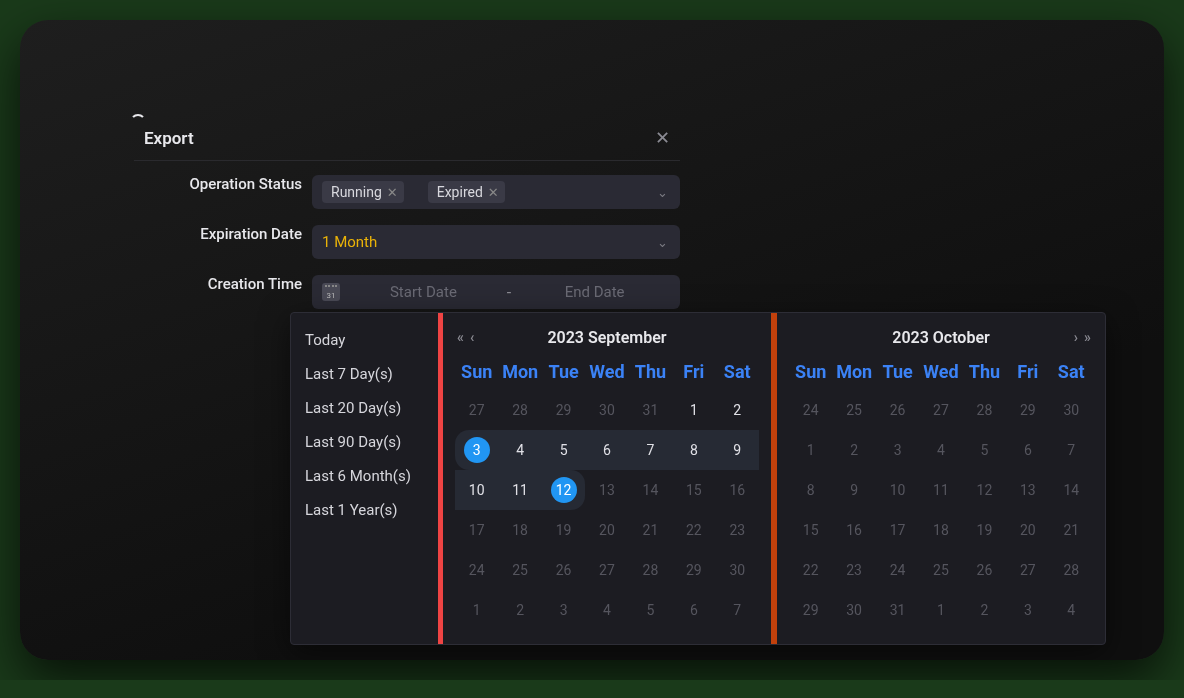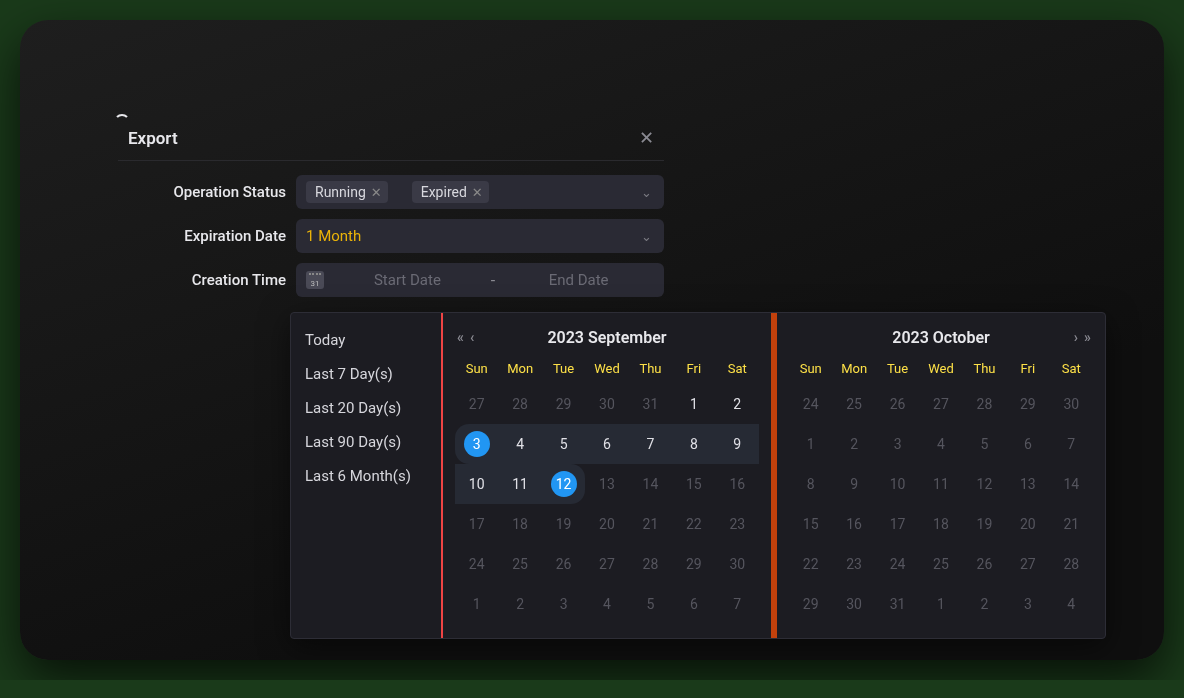--- a/index.html
+++ b/index.html
@@ -9,42 +9,42 @@
     background: linear-gradient(160deg, #1e1e1e 0%, #0f0f0f 70%);
     border-radius: 28px;
     box-shadow: 0 20px 50px rgba(0,0,0,0.7);
     position: relative;
     padding: 30px;
     overflow: hidden;
   }
   .dialog {
     position: absolute;
     top: 108px;
-    left: 98px;
+    left: 114px;
     width: 546px;
   }
   .dialog-header {
     display: flex;
     justify-content: space-between;
     align-items: center;
     padding: 0 10px 12px 10px;
     border-bottom: 1px solid #2a2a2e;
   }
   .dialog-title { color: #e8e8ec; font-size: 17px; font-weight: 600; }
   .dialog-close { color: #8a8a92; cursor: pointer; font-size: 18px; line-height: 1; }
   .spinner {
     position: absolute;
     top: -14px; left: -4px;
     width: 16px; height: 16px;
     border: 2px solid transparent;
     border-top-color: #e8e8ec;
     border-radius: 50%;
   }
   .form { padding-top: 14px; }
-  .form-row { display: flex; align-items: center; margin-bottom: 10px; gap: 10px; }
+  .form-row { display: flex; align-items: flex-start; margin-bottom: 16px; gap: 10px; }
   .form-label { width: 168px; text-align: right; color: #e8e8ec; font-size: 15px; font-weight: 500; }
   .select-box {
     flex: 1;
     background: #2a2a34;
     border-radius: 6px;
     padding: 6px 10px;
     display: flex;
     align-items: center;
     gap: 6px;
     min-height: 34px;
@@ -101,21 +101,21 @@
     left: 270px;
     width: 816px;
     background: #1c1c22;
     border: 1px solid #2d2d36;
     border-radius: 4px;
     display: flex;
     box-shadow: 0 8px 30px rgba(0,0,0,0.5);
   }
   .presets {
     width: 152px;
-    border-right: 2px solid #ef4444;
+    border-right: 5px solid #ef4444;
     padding: 10px 0;
   }
   .preset-item {
     color: #d6d6dc;
     font-size: 15px;
     padding: 8px 14px;
     cursor: pointer;
   }
   .calendars { flex: 1; display: flex; }
   .calendar { flex: 1; padding: 8px 12px 14px; }
@@ -127,21 +127,21 @@
     position: relative;
     height: 32px;
     color: #e8e8ec;
     font-size: 16px;
     font-weight: 600;
   }
   .cal-nav { position: absolute; color: #8a8a92; cursor: pointer; font-size: 14px; display: flex; gap: 6px; }
   .cal-nav.left { left: 2px; }
   .cal-nav.right { right: 2px; }
   .cal-grid { display: grid; grid-template-columns: repeat(7, 1fr); text-align: center; }
-  .dow { color: #fde047; font-size: 13px; font-weight: 400; padding: 8px 0; }
+  .dow { color: #3b82f6; font-size: 18px; font-weight: 700; padding: 8px 0; }
   .day { color: #e0e0e6; font-size: 14px; padding: 7px 0; position: relative; cursor: pointer; }
   .day span { display: inline-flex; width: 26px; height: 26px; align-items: center; justify-content: center; border-radius: 50%; }
   .day.out { color: #55555e; }
   .day.disabled { color: #55555e; }
   .day.sel span { background: #2196f3; color: #fff; }
   .day.inrange { background: #262a34; }
   .day.inrange.start { border-top-left-radius: 14px; border-bottom-left-radius: 14px; }
   .day.inrange.end { border-top-right-radius: 14px; border-bottom-right-radius: 14px; }
 </style>
 </head>
@@ -194,20 +194,21 @@
     </div>
   </div>
 
   <div class="popover">
     <div class="presets" id="presets">
         <div class="preset-item">Today</div>
         <div class="preset-item">Last 7 Day(s)</div>
         <div class="preset-item">Last 20 Day(s)</div>
         <div class="preset-item">Last 90 Day(s)</div>
         <div class="preset-item">Last 6 Month(s)</div>
+        <div class="preset-item">Last 1 Year(s)</div>
       </div>
     <div class="calendars">
       <div class="calendar">
         <div class="cal-head">
           <div class="cal-nav left">
             <span>«</span>
             <span>‹</span>
           </div>
           <span>2023 September</span>
         </div>

